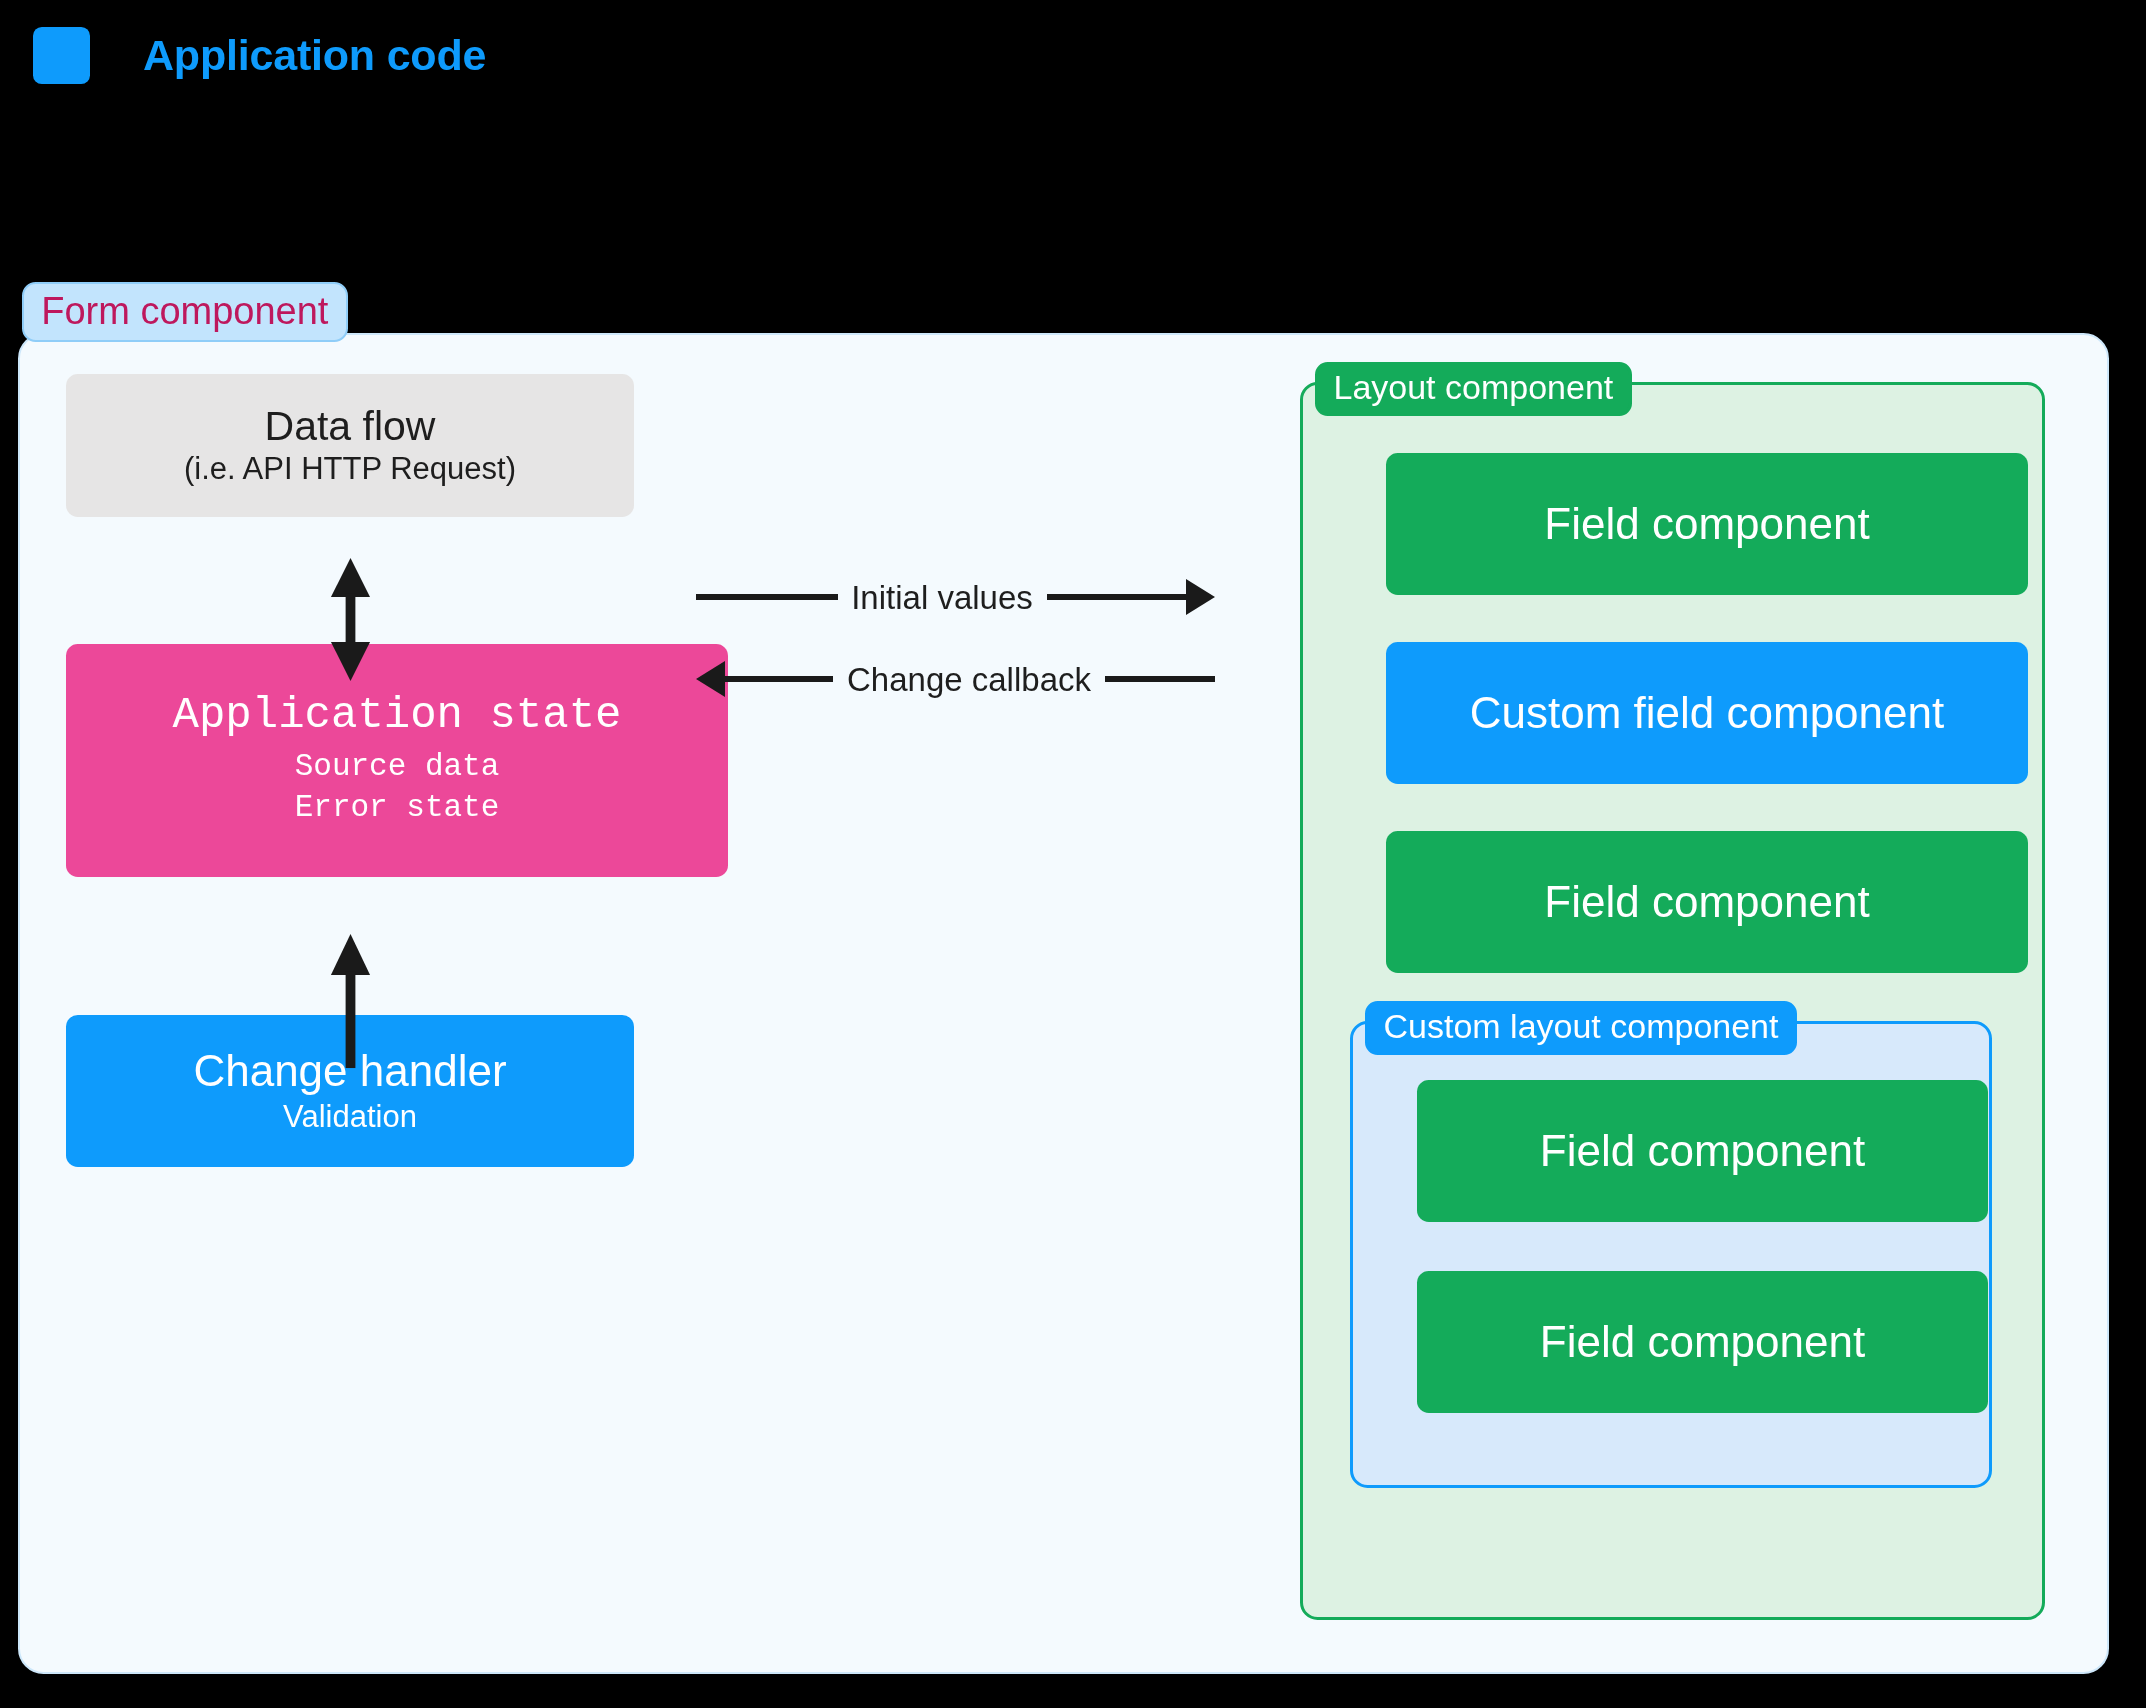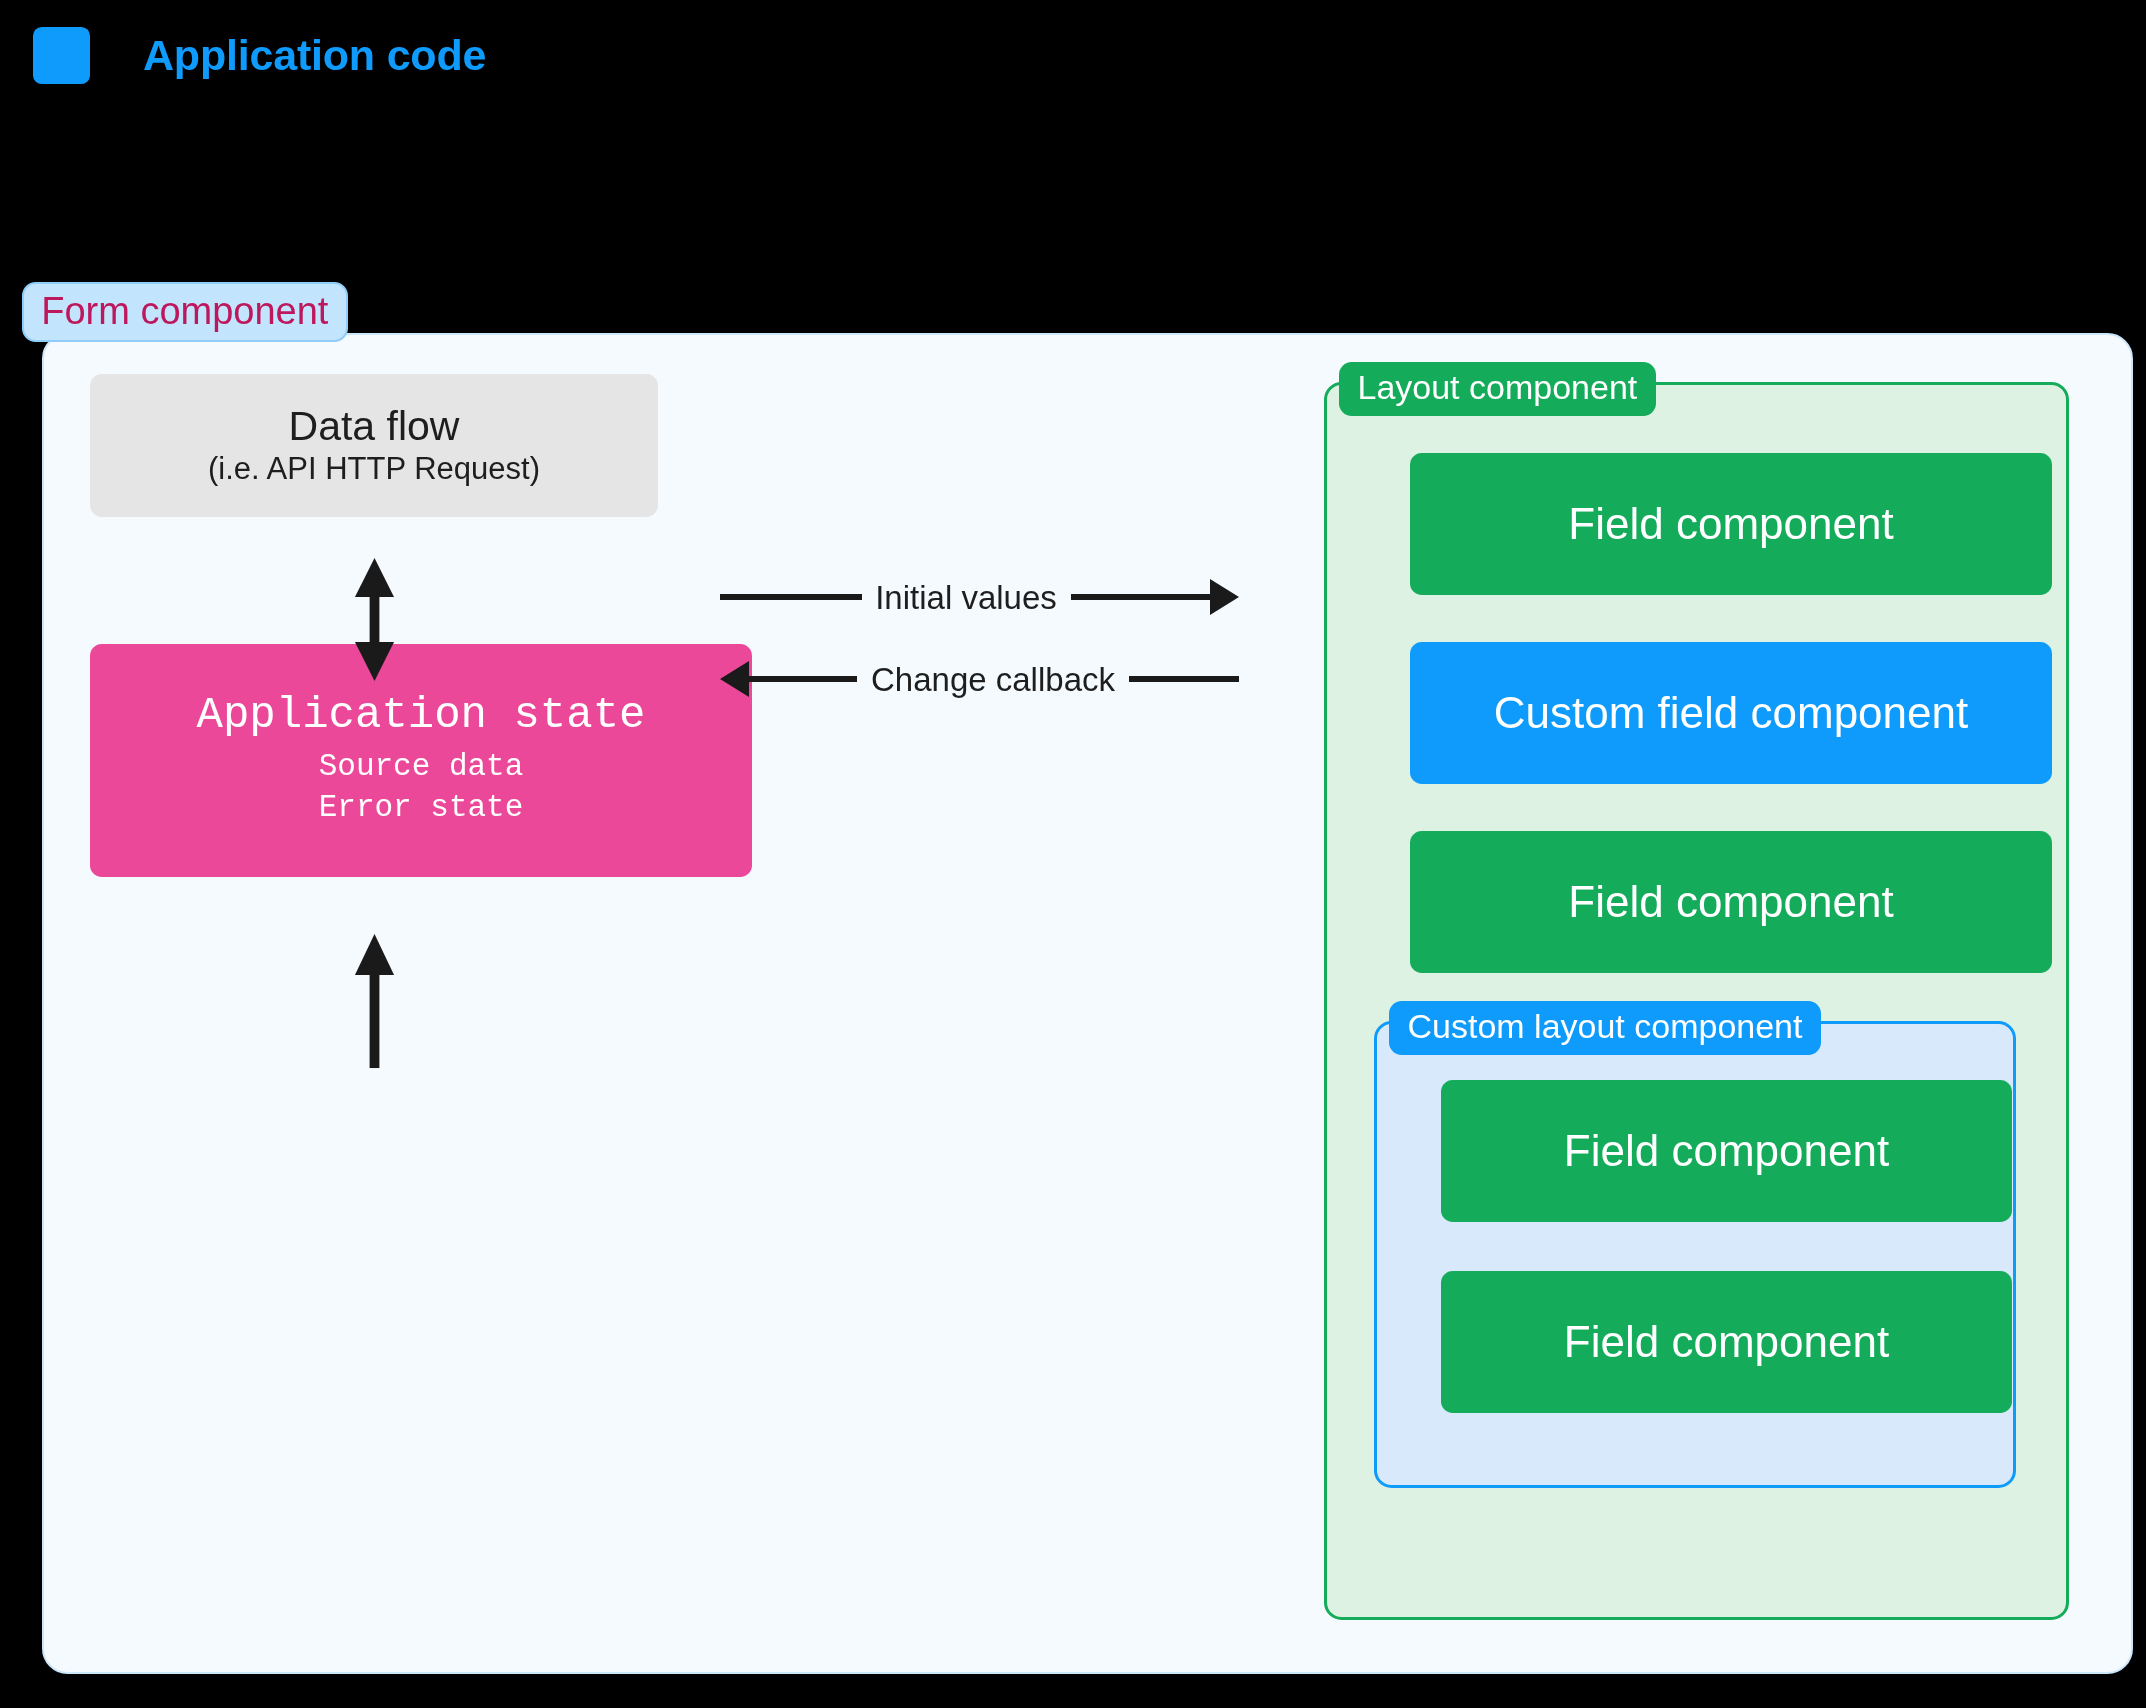--- a/index.html
+++ b/index.html
@@ -58,21 +58,21 @@
     font-size: 38px;
     color: #be185d;
     line-height: 1.0;
     z-index: 5;
     white-space: nowrap;
   }
 
   
   #form-card {
     position: absolute;
-    left: 42px;
+    left: 18px;
     top: 333px;
     width: 2091px;
     height: 1341px;
     background: #F4FAFE;
     border: 2.9px solid #CDE7FA;
     border-radius: 25.5px;
     box-sizing: border-box;
   }
 
   
@@ -316,20 +316,24 @@
       <div class="box-sub">Error state</div>
     </div>
 
     <div class="v-arrow" id="arrow-handler-state">
       <svg width="59" height="138" viewBox="0 0 60 141" aria-hidden="true">
         <polygon points="30,2 50,44 10,44" fill="#1A1A1A"></polygon>
         <rect x="25" y="40" width="10" height="99" fill="#1A1A1A"></rect>
       </svg>
     </div>
 
+    <div class="box" id="change-handler-box">
+      <div class="box-title">Change handler</div>
+      <div class="box-sub">Validation</div>
+    </div>
   </div>
 
   <div id="mid-arrows">
     <div class="h-arrow-row">
       <div class="h-line"></div>
       <div class="h-arrow-label">Initial values</div>
       <div class="h-line"></div>
       <div class="arrow-head-right"></div>
     </div>
     <div class="h-arrow-row">

